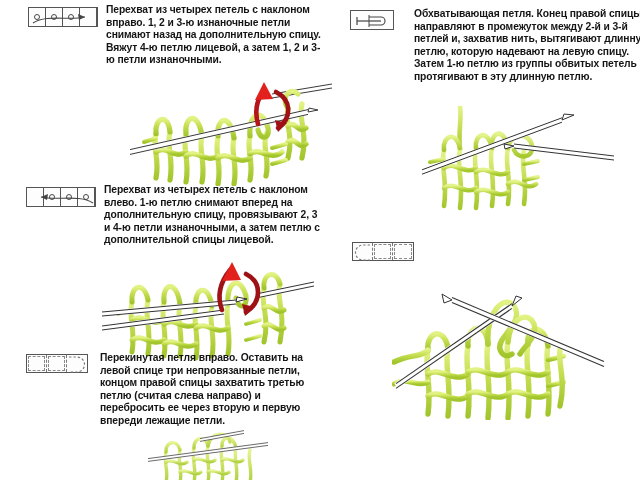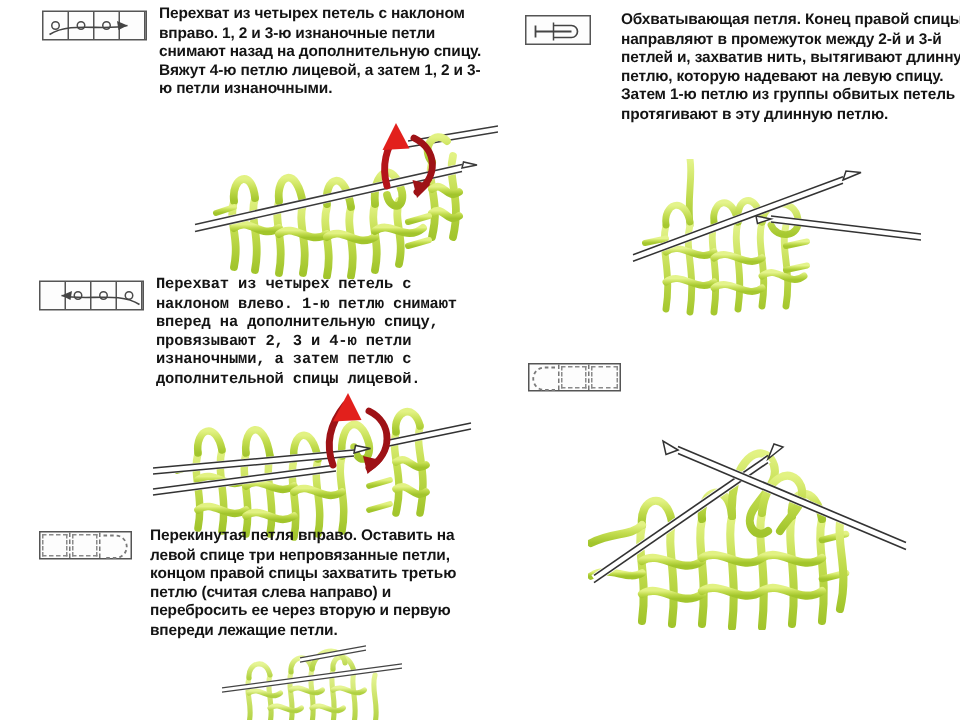--- a/index.html
+++ b/index.html
@@ -241,21 +241,21 @@
     </div>
     <div class="cell" style="width:17.5px;">
       <span class="purl-dot"></span>
     </div>
     <svg width="70" height="20">
       <path d="M66 15 C 52 6, 30 13, 14 9" stroke="#444" stroke-width="1.1" fill="none"></path>
       <path d="M14 9 l 7 -3 l -1 6 z" fill="#444"></path>
     </svg>
   </div>
 
-  <div class="instr-text" style="left:88px; top:184px; width:220px;font-family:Liberation Mono, monospace;">Перехват из четырех петель с наклоном влево. 1-ю петлю снимают вперед на дополнительную спицу, провязывают 2, 3 и 4-ю петли изнаночными, а затем петлю с дополнительной спицы лицевой.</div>
+  <div class="instr-text" style="left:88px; top:184px; width:220px;">Перехват из четырех петель с наклоном влево. 1-ю петлю снимают вперед на дополнительную спицу, провязывают 2, 3 и 4-ю петли изнаночными, а затем петлю с дополнительной спицы лицевой.</div>
 
   <div class="illus" style="left:80px; top:252px; width:220px; height:110px;">
     <svg width="220" height="110" viewBox="0 0 220 110">
       <defs>
         <linearGradient id="yarnC" x1="0" y1="0" x2="0" y2="1">
           <stop offset="0%" stop-color="#e2f283"></stop>
           <stop offset="45%" stop-color="#c3dd4f"></stop>
           <stop offset="100%" stop-color="#a2c52c"></stop>
         </linearGradient>
       </defs>

